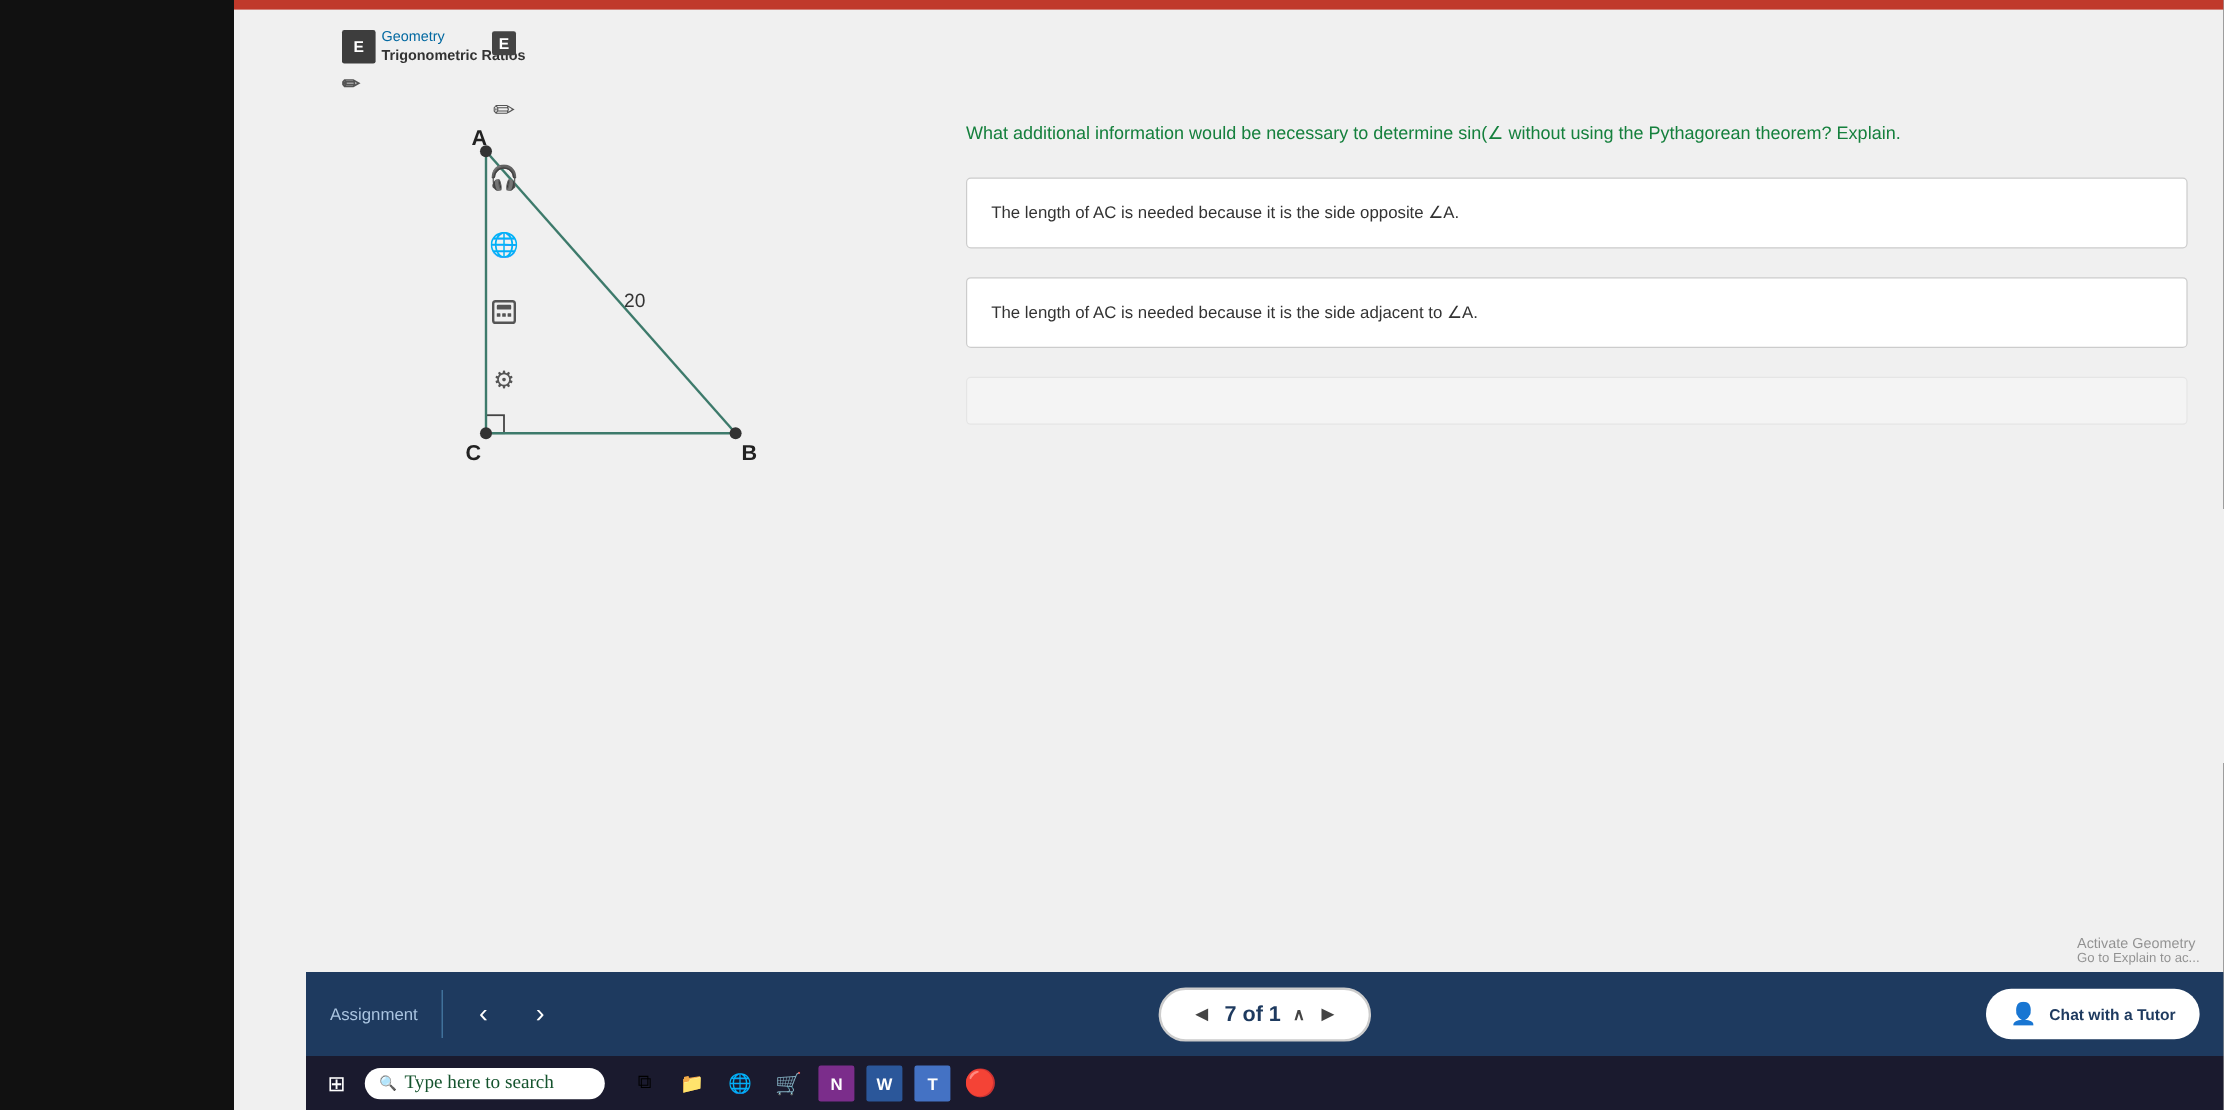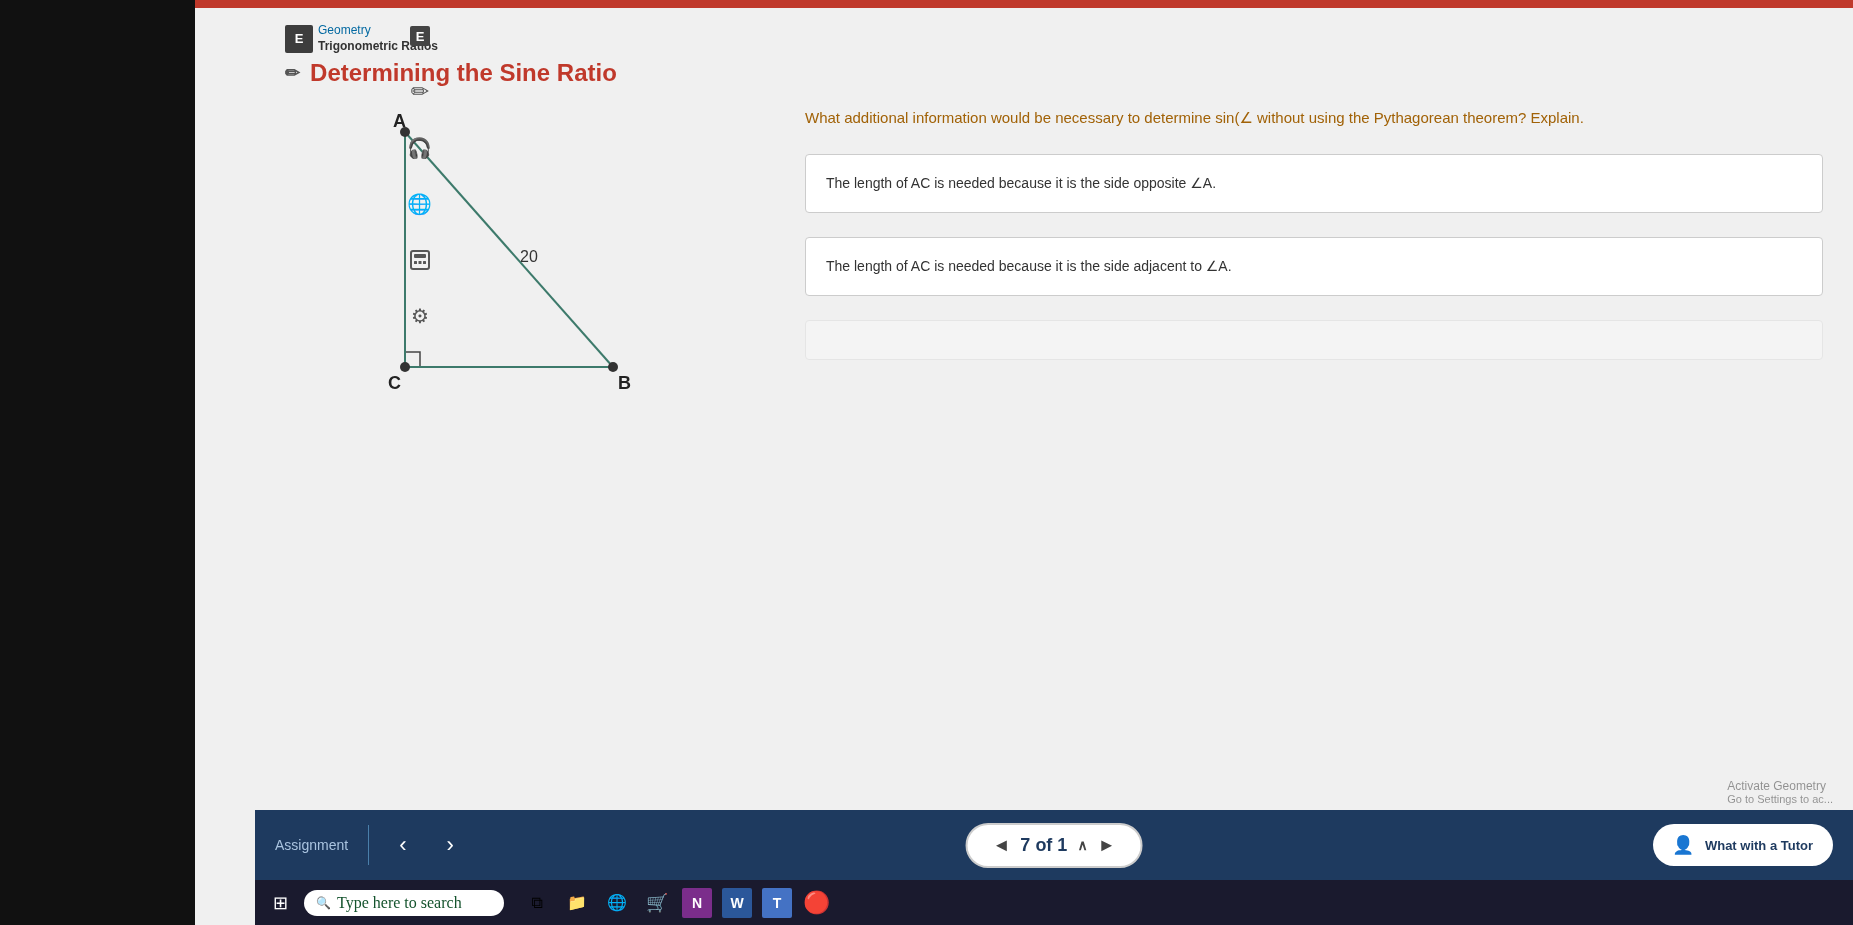--- a/index.html
+++ b/index.html
@@ -102,21 +102,21 @@
       height: 320px;
     }
 
     
     .question-section {
       flex: 1;
     }
 
     .question-text {
       font-size: 15px;
-      color: #a16207;
+      color: #15803d;
       line-height: 1.5;
       margin-bottom: 20px;
     }
 
     
     .answer-option {
       background: white;
       border: 1px solid #ccc;
       border-radius: 4px;
       padding: 18px 20px;
@@ -341,21 +341,20 @@
     <div class="breadcrumb">
       <div class="breadcrumb-icon">E</div>
       <div style="display:flex; flex-direction:column; line-height:1.3;">
         <span class="breadcrumb-text" style="font-size:12px; color:#0369a1;">Geometry</span>
         <span class="breadcrumb-text" style="font-size:12px; font-weight:bold; color:#333;">Trigonometric Ratios</span>
       </div>
     </div>
 
     <div class="page-title">
       <span style="font-size:18px; color:#555;">✏</span>
-      <span>Determining the Sine Ratio</span>
     </div>
 
     <div class="main-layout">
 
       <div class="triangle-section">
         <svg class="triangle-svg" viewBox="0 0 380 320">
 
           <rect x="120" y="245" width="15" height="15" fill="none" stroke="#444" stroke-width="1.5"></rect>
 
           <line x1="120" y1="25" x2="120" y2="258" stroke="#3d7a6b" stroke-width="2"></line>
@@ -389,39 +388,39 @@
 
         <div class="answer-option" style="opacity:0.3; height:40px; overflow:hidden;">
           <span></span>
         </div>
       </div>
     </div>
   </div>
 
   <div class="activate-text">
     <div>Activate Geometry</div>
-    <div style="font-size:11px;">Go to Settings to ac...</div>
+    <div style="font-size:11px;">Go to Explain to ac...</div>
   </div>
 
   <div class="taskbar">
     <span class="assignment-label">Assignment</span>
     <div class="nav-divider"></div>
     <button class="nav-btn">‹</button>
     <button class="nav-btn">›</button>
 
     <div class="progress-pill">
       <span style="cursor:pointer; color:#444;">◄</span>
       <span>7 of 1</span>
       <span style="cursor:pointer; color:#444; font-size:14px;">∧</span>
       <span style="cursor:pointer; color:#444;">►</span>
     </div>
 
     <div class="chat-btn">
       <span style="font-size:18px; color:#1e3a5f;">👤</span>
-      <span>What with a Tutor</span>
+      <span>Chat with a Tutor</span>
     </div>
   </div>
 
   <div class="win-taskbar">
     <div class="win-start">⊞</div>
     <div class="win-search">
       <span>🔍</span>
       <span style="color:#14532d; font-size:16px;font-family:Liberation Serif, serif;">Type here to search</span>
     </div>
     <div class="win-icons">

